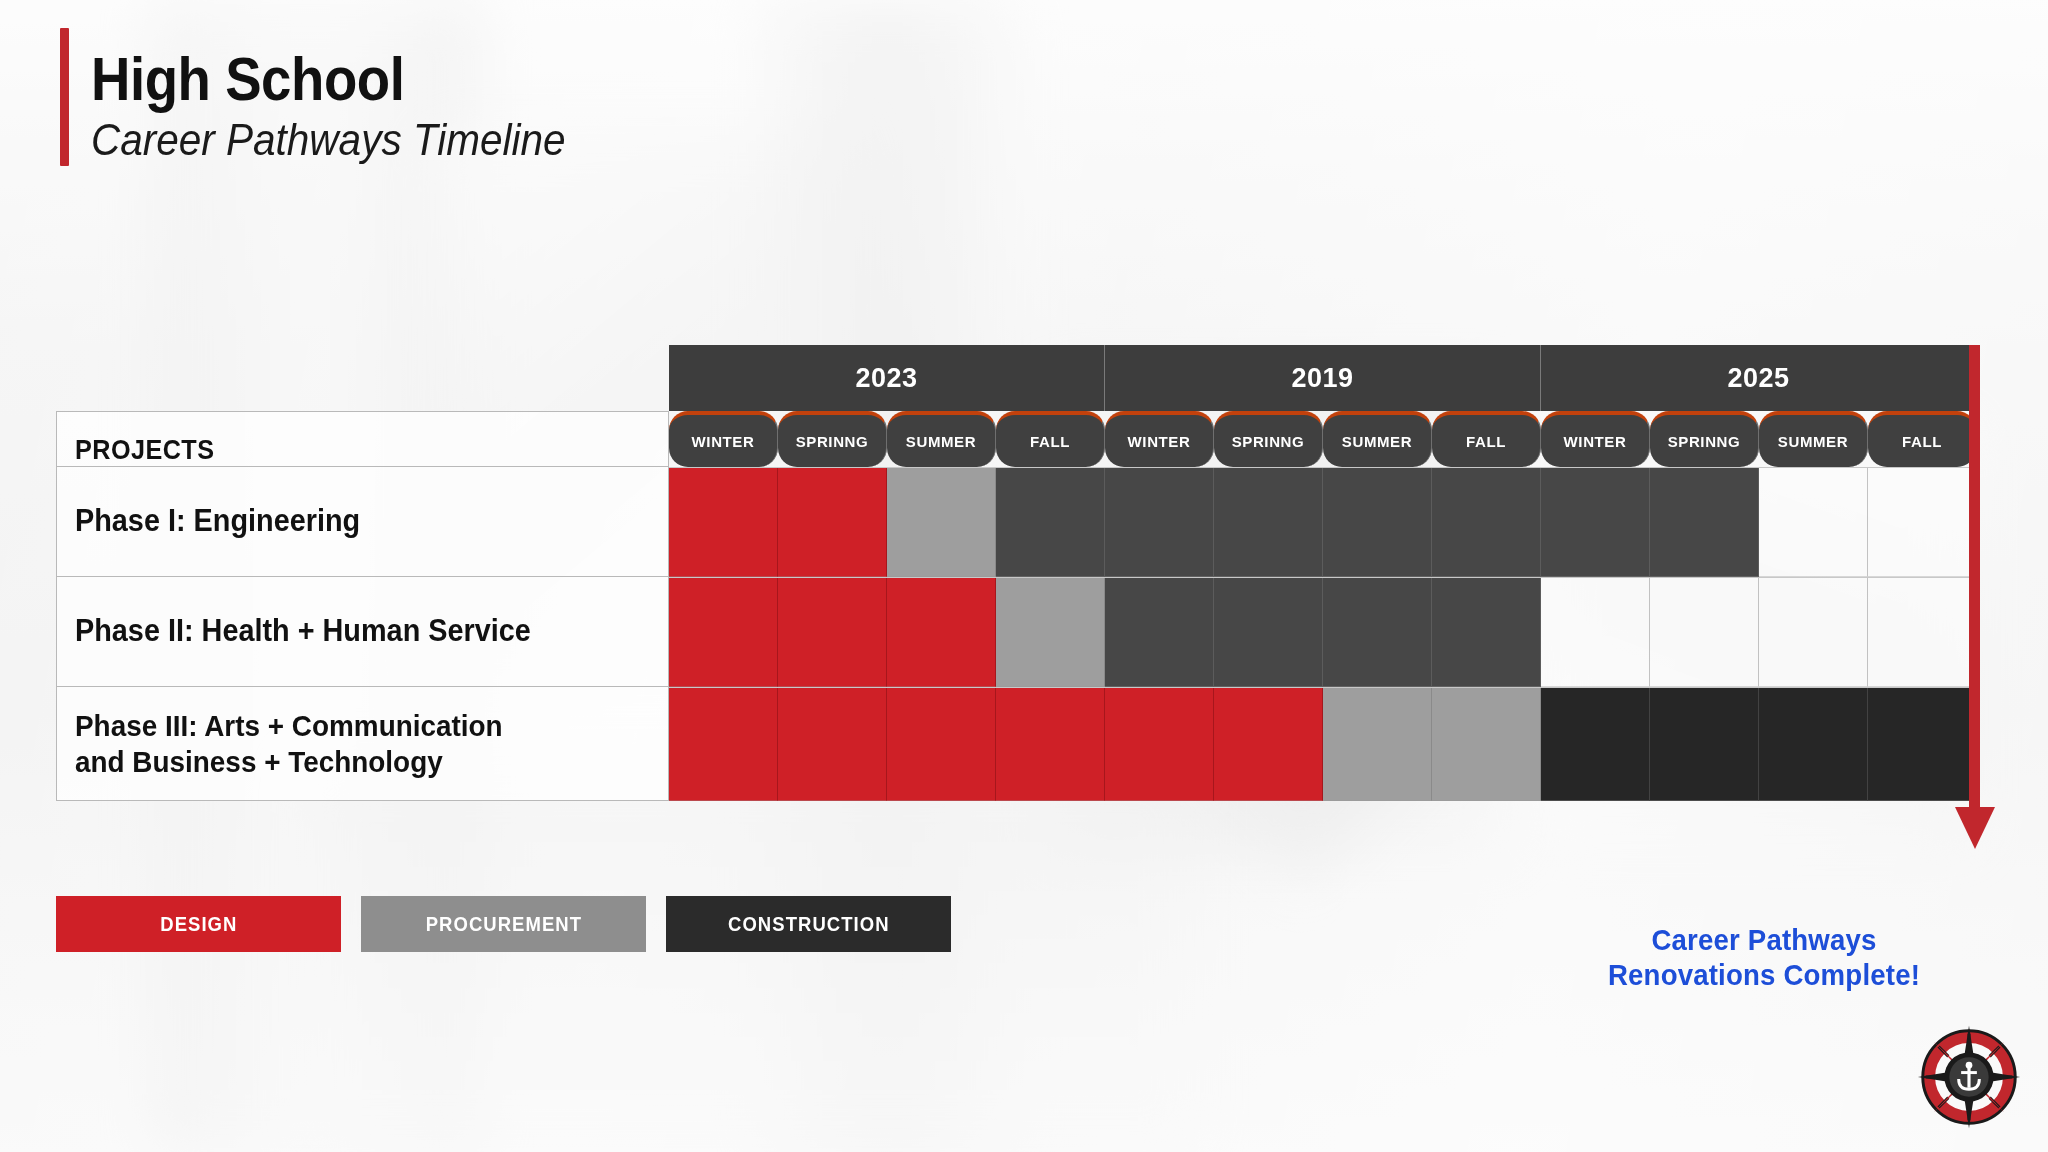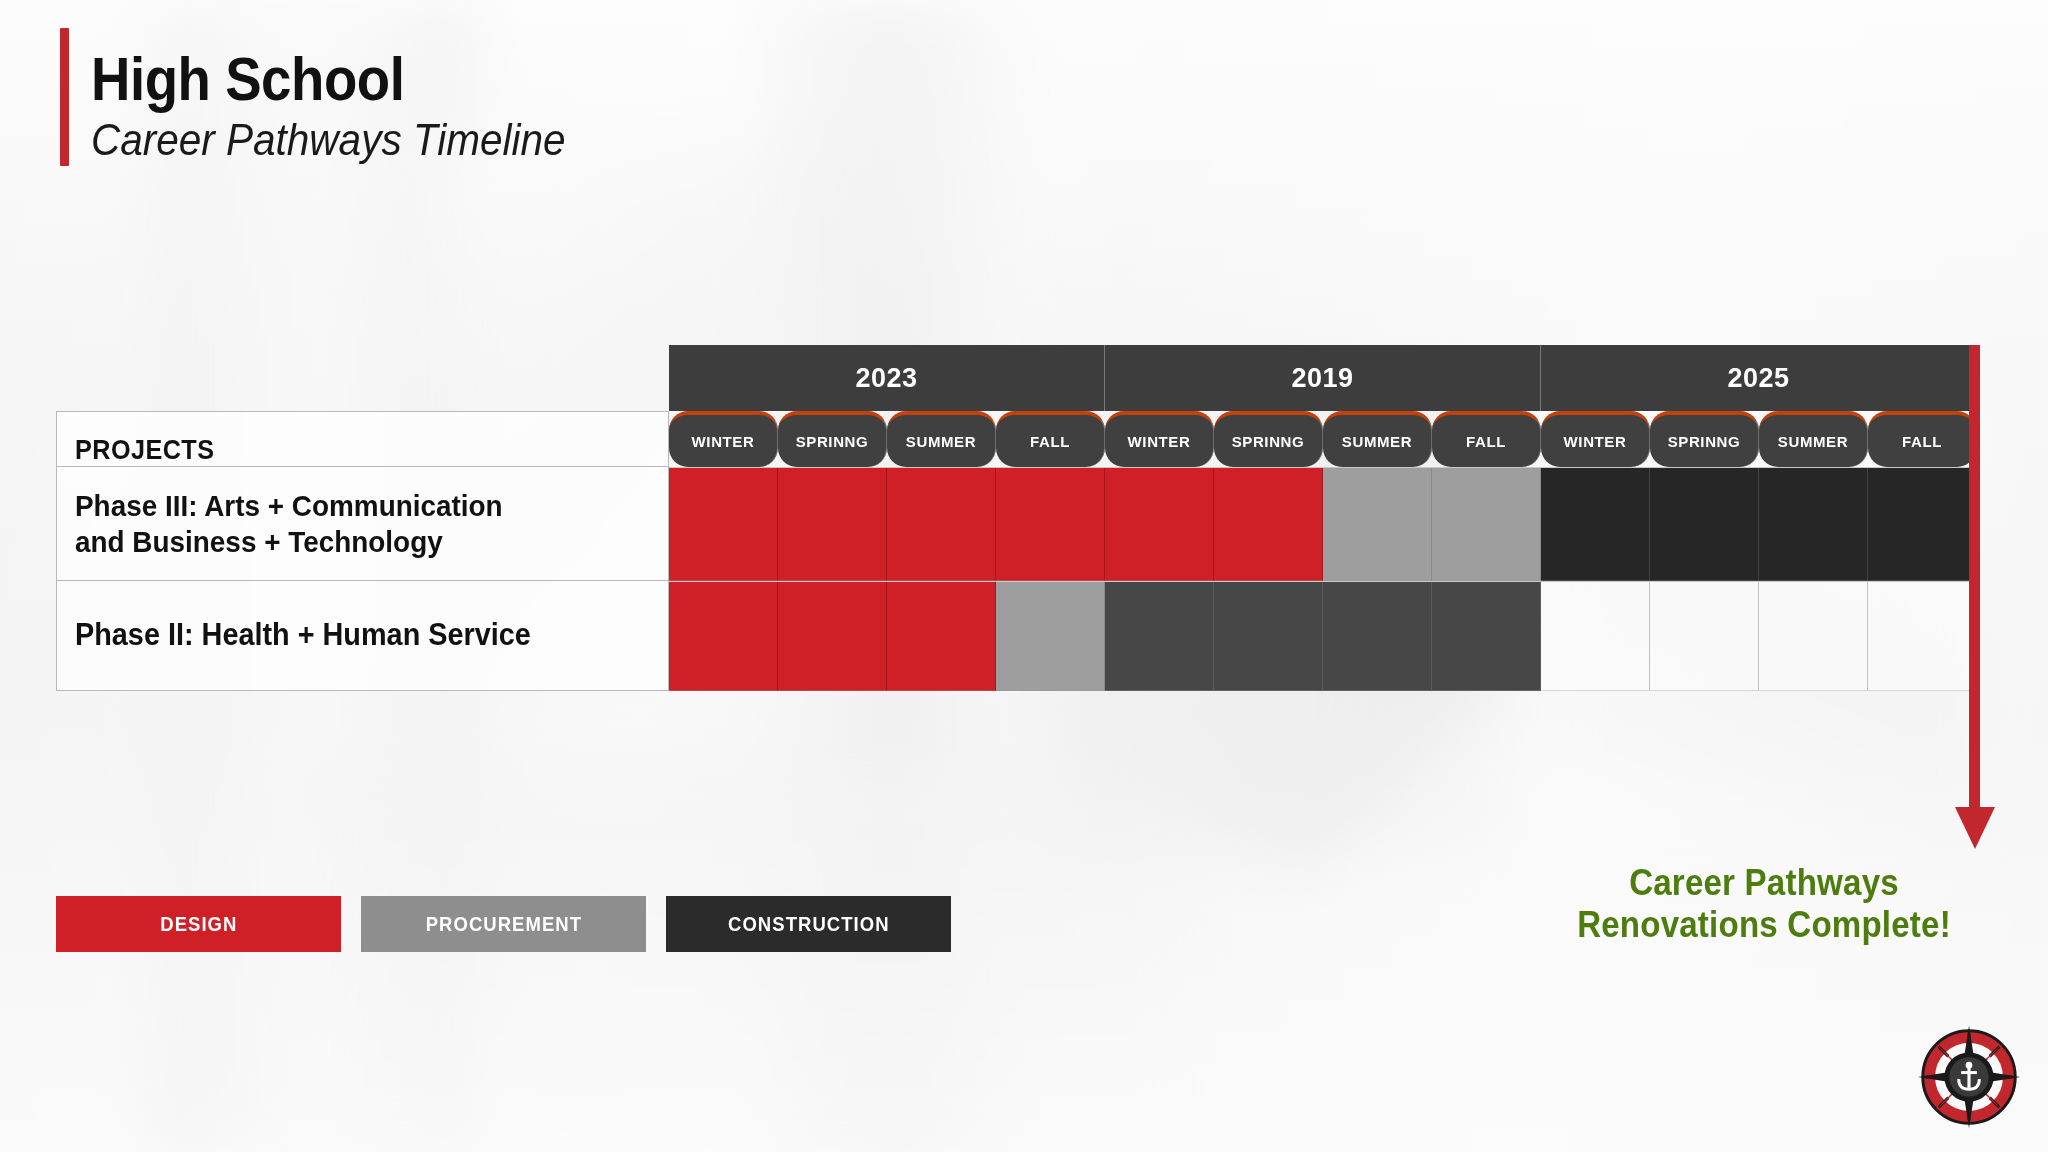--- a/index.html
+++ b/index.html
@@ -124,22 +124,22 @@
     color:#fff;font-size:21px;font-weight:700;letter-spacing:1.2px;
     box-sizing:border-box;padding:0 26px;
   }
   .legend-item .lg-text{transform:scaleX(.88);transform-origin:center;}
   .lg-design{background:#cf2027;}
   .lg-procurement{background:#8e8e8e;}
   .lg-construction{background:#2b2b2b;}
 
   
   .complete-note{
-    position:absolute;right:54px;top:862px;width:460px;
-    text-align:center;font-size:36px;font-weight:700;color:#4d7c0f;
+    position:absolute;right:54px;top:922px;width:460px;
+    text-align:center;font-size:30px;font-weight:700;color:#1d4ed8;
     line-height:1.18;letter-spacing:.2px;
   }
   .complete-note span{display:block;transform:scaleX(.92);}
 
   
   .logo{position:absolute;left:1910px;top:1018px;width:118px;height:118px;}
 </style>
 </head>
 <body>
 
@@ -187,20 +187,59 @@
       <div class="season-cell">SPRINNG</div>
       <div class="season-cell">SUMMER</div>
       <div class="season-cell">FALL</div>
       <div class="season-cell">WINTER</div>
       <div class="season-cell">SPRINNG</div>
       <div class="season-cell">SUMMER</div>
       <div class="season-cell">FALL</div>
     </div>
   </div>
 
+  <div class="t-row data-row" style="height:110px;">
+    <div class="lbl-col">
+      <div class="row-label">Phase I: Engineering</div>
+    </div>
+    <div class="cells" data-row="0">
+        <div class="bar design"></div>
+        <div class="bar design"></div>
+        <div class="bar procurement"></div>
+        <div class="bar construction"></div>
+        <div class="bar construction"></div>
+        <div class="bar construction"></div>
+        <div class="bar construction"></div>
+        <div class="bar construction"></div>
+        <div class="bar construction"></div>
+        <div class="bar construction"></div>
+        <div class="bar empty"></div>
+        <div class="bar empty"></div>
+      </div>
+  </div>
+
+  <div class="t-row data-row" style="height:110px;">
+    <div class="lbl-col">
+      <div class="row-label">Phase II: Health + Human Service</div>
+    </div>
+    <div class="cells" data-row="1">
+        <div class="bar design"></div>
+        <div class="bar design"></div>
+        <div class="bar design"></div>
+        <div class="bar procurement"></div>
+        <div class="bar construction"></div>
+        <div class="bar construction"></div>
+        <div class="bar construction"></div>
+        <div class="bar construction"></div>
+        <div class="bar empty"></div>
+        <div class="bar empty"></div>
+        <div class="bar empty"></div>
+        <div class="bar empty"></div>
+      </div>
+  </div>
 
   <div class="t-row data-row" style="height:114px;">
     <div class="lbl-col">
       <div class="row-label two-line">
         <span>Phase III: Arts + Communication</span><br>
         <span>and Business + Technology</span>
       </div>
     </div>
     <div class="cells" data-row="2">
         <div class="bar design"></div>
@@ -208,40 +247,20 @@
         <div class="bar design"></div>
         <div class="bar design"></div>
         <div class="bar design"></div>
         <div class="bar design"></div>
         <div class="bar procurement"></div>
         <div class="bar procurement"></div>
         <div class="bar construction-dark"></div>
         <div class="bar construction-dark"></div>
         <div class="bar construction-dark"></div>
         <div class="bar construction-dark"></div>
-      </div>
-  </div>
-
-  <div class="t-row data-row" style="height:110px;">
-    <div class="lbl-col">
-      <div class="row-label">Phase II: Health + Human Service</div>
-    </div>
-    <div class="cells" data-row="1">
-        <div class="bar design"></div>
-        <div class="bar design"></div>
-        <div class="bar design"></div>
-        <div class="bar procurement"></div>
-        <div class="bar construction"></div>
-        <div class="bar construction"></div>
-        <div class="bar construction"></div>
-        <div class="bar construction"></div>
-        <div class="bar empty"></div>
-        <div class="bar empty"></div>
-        <div class="bar empty"></div>
-        <div class="bar empty"></div>
       </div>
   </div>
 
 </div>
 
 <div class="end-arrow">
   <div class="shaft"></div>
   <div class="head"></div>
 </div>
 

